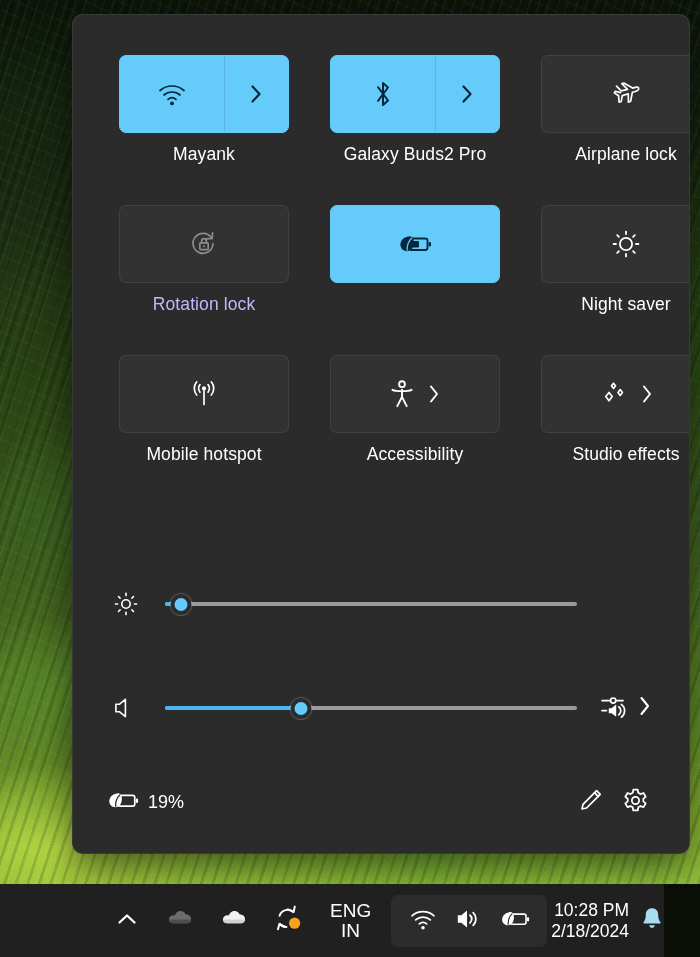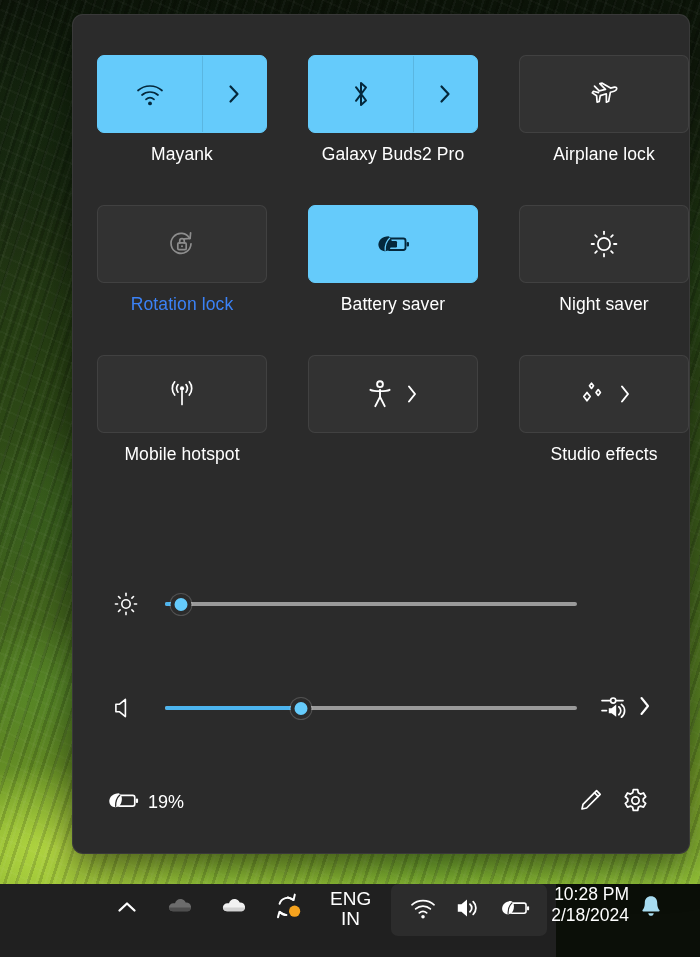--- a/index.html
+++ b/index.html
@@ -47,21 +47,21 @@
     position: absolute; left: 72px; top: 14px; width: 618px; height: 840px;
     background: #2b2b2b;
     border: 1px solid rgba(255,255,255,.07);
     border-radius: 11px;
     box-shadow: 0 14px 38px rgba(0,0,0,.55);
     overflow: hidden;
   }
 
   
   .tile-grid {
-    position: absolute; left: 24px; top: 40px;
+    position: absolute; left: 46px; top: 40px;
     width: 540px;
     display: grid;
     grid-template-columns: repeat(3, 170px);
     column-gap: 15px;
     row-gap: 18px;
     gap: 41px;
   }
   .tile-cell { width: 170px; }
   .tile {
     height: 78px; width: 170px;
@@ -87,21 +87,21 @@
 
   .tile-label {
     margin-top: 11px;
     text-align: center;
     color: #ffffff;
     font-size: 17.5px;
     letter-spacing: .1px;
     line-height: 1.15;
     white-space: nowrap;
   }
-  .tile-label.dim { color: #3b82f6; }
+  .tile-label.dim { color: #c4b5fd; }
 
   
   .slider-row {
     position: absolute; left: 40px; width: 540px;
     display: flex; align-items: center;
   }
   #brightness-row { top: 572px; }
   #volume-row { top: 676px; }
   .slider-icon { width: 52px; display: flex; align-items: center; justify-content: flex-start; }
   .slider-icon svg { display: block; }
@@ -135,23 +135,23 @@
   #battery-percent { color: #fff; font-size: 18px; }
   .footer-spacer { flex: 1; }
   .footer-btn {
     width: 44px; height: 40px; border-radius: 5px;
     display: flex; align-items: center; justify-content: center;
   }
   .footer-btn .gl { stroke: #fff; fill: none; stroke-width: 1.7; stroke-linecap: round; stroke-linejoin: round; }
 
   
   #taskbar {
-    position: absolute; left: 0; bottom: 0; width: 556px; height: 73px;
+    position: absolute; left: 0; bottom: 0; width: 664px; height: 73px;
     background: #202020;
-    display: flex; align-items: flex-start;
+    display: flex; align-items: center;
   }
   #tray-left { display: flex; align-items: center; gap: 0; margin-left: 100px; }
   .tray-item { width: 54px; height: 50px; display: flex; align-items: center; justify-content: center; }
   .tray-item .gl { stroke: #fff; fill: none; stroke-width: 1.8; stroke-linecap: round; stroke-linejoin: round; }
   .tray-item .gf { fill: #fff; }
   #lang-indicator {
     color: #fff; font-size: 19px; line-height: 1.04; text-align: center;
     padding: 0 10px; margin-left: 4px;
   }
   #tray-pinned {
@@ -252,21 +252,20 @@
         <span>
           <svg width="34" height="22" viewBox="0 0 34 22">
             <rect class="gl" style="stroke-width:1.9" x="11.5" y="5.5" width="18" height="11.5" rx="2.2"></rect>
             <rect class="gf" x="30.6" y="9" width="2.4" height="4.6" rx="1"></rect>
             <rect class="gf" x="14" y="8" width="7" height="6.5" rx="1.2"></rect>
             <path class="gf" d="M12.6 3.2 C6.3 3.2 2.4 7.2 2.4 11.6 C2.4 15.2 5.0 18.2 8.8 18.2 C13.4 18.2 15.8 14.0 15.8 9.4 C15.8 6.4 14.6 4.2 12.6 3.2 Z"></path>
             <path d="M9.2 17.2 C9.0 12.8 10.4 8.2 13.6 5.2" stroke="#65cbfb" stroke-width="1.3" fill="none" stroke-linecap="round"></path>
           </svg>
         </span>
       </div>
-      <div class="tile-label">Battery saver</div>
     </div>
 
     <div class="tile-cell">
       <div class="tile single">
         <span>
           <svg width="30" height="30" viewBox="0 0 30 30">
             <circle class="gl" style="stroke-width:1.8" cx="15" cy="15" r="6.1"></circle>
             <path class="gf" d="M15 8.9 a6.1 6.1 0 0 1 0 12.2 a4.4 4.4 0 0 0 0 -12.2 Z"></path>
             <g class="gl" style="stroke-width:1.8">
               <path d="M15 2.6 v2.4"></path>
@@ -310,20 +309,21 @@
             <path class="gl" style="stroke-width:1.9" d="M13 17.8 L8.3 27.2"></path>
             <path class="gl" style="stroke-width:1.9" d="M13 17.8 L17.7 27.2"></path>
           </svg>
         </span>
         <span>
           <svg width="14" height="22" viewBox="0 0 14 22">
               <path class="gl" style="stroke-width:2" d="M4 3.5 L10 11 L4 18.5"></path>
             </svg>
         </span>
       </div>
+      <div class="tile-label">Accessibility</div>
     </div>
 
     <div class="tile-cell">
       <div class="tile inline">
         <span>
           <svg width="30" height="30" viewBox="0 0 30 30">
             <path class="gl" style="stroke-width:1.7" d="M15.5 4.2 l2.0 2.6 l-2.0 2.6 l-2.0 -2.6 Z"></path>
             <path class="gl" style="stroke-width:1.7" d="M22.2 10.6 l2.2 2.9 l-2.2 2.9 l-2.2 -2.9 Z"></path>
             <path class="gl" style="stroke-width:1.7" d="M11.0 13.4 l3.2 4.2 l-3.2 4.2 l-3.2 -4.2 Z"></path>
           </svg>

